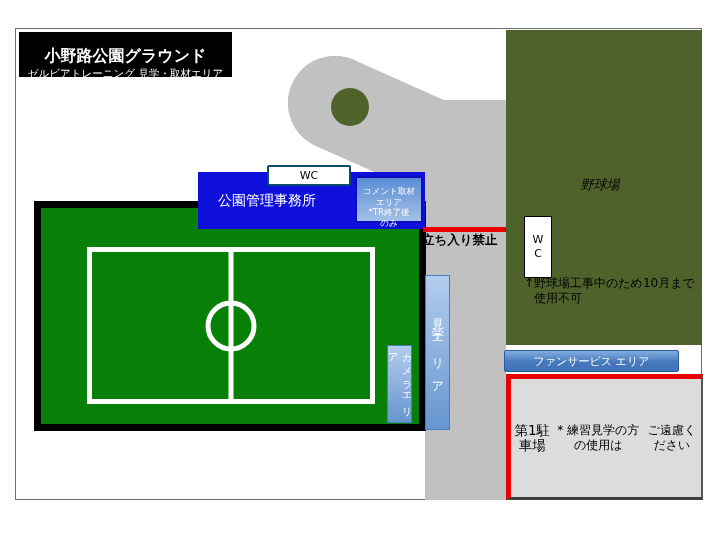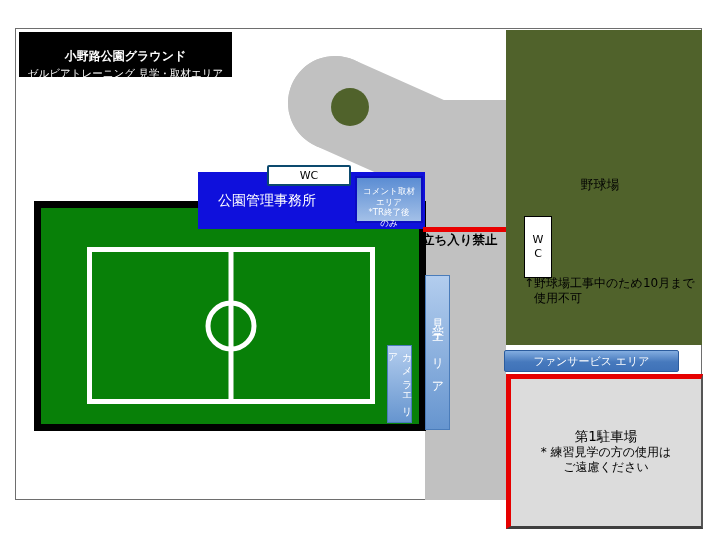--- a/index.html
+++ b/index.html
@@ -3,21 +3,21 @@
 <meta charset="utf-8">
 <style>
   html,body{margin:0;padding:0;background:#fff;}
   .canvas{position:relative;width:720px;height:540px;background:#ffffff;overflow:hidden;
           font-family:"DejaVu Sans","Liberation Sans",sans-serif;}
   .abs{position:absolute;}
   .frame{left:15px;top:28px;width:685px;height:470px;border:1.5px solid #6e6e6e;}
   .road-svg{left:0;top:0;}
   .olive-circle{left:331px;top:88px;width:38px;height:38px;border-radius:50%;background:#50622b;}
   .baseball{left:506px;top:30px;width:196px;height:315px;background:#50622b;}
-  .bb-label{left:540px;top:176px;width:120px;text-align:center;font-size:13px;color:#000;}
+  .bb-label{left:540px;top:176px;width:120px;text-align:center;font-size:13px;color:#000;font-style:italic;}
   .bb-wc{left:524px;top:216px;width:28px;height:62px;background:#fff;border:1.5px solid #000;
          display:flex;flex-direction:column;align-items:center;justify-content:center;
          font-size:11px;line-height:14px;color:#000;box-sizing:border-box;}
   .bb-notice{left:524px;top:276px;width:185px;font-size:12px;line-height:14.5px;color:#000;}
   .bb-notice .l2{padding-left:10px;}
   .red-line{left:423px;top:227px;width:83px;height:4.5px;background:#e90000;}
   .no-entry{left:422px;top:232px;width:86px;font-size:12.5px;font-weight:bold;color:#000;}
   .soccer-svg{left:34px;top:201px;}
   .office{left:198px;top:172px;width:227px;height:57px;background:#0f10dc;color:#fff;
           font-size:14px;display:flex;align-items:center;padding-left:20px;box-sizing:border-box;}
@@ -28,30 +28,30 @@
           background:linear-gradient(180deg,#5b8dd3,#a3c0e8);color:#fff;font-size:8.5px;
           line-height:10.5px;text-align:center;box-sizing:border-box;padding-top:8px;}
   .vbox{background:linear-gradient(180deg,#b3cdee,#6695cf);border:1px solid #4a7cba;
         color:#fff;display:flex;align-items:center;justify-content:center;
         writing-mode:vertical-rl;box-sizing:border-box;}
   .viewing{left:425px;top:275px;width:25px;height:155px;font-size:12px;letter-spacing:9px;}
   .camera{left:387px;top:345px;width:25px;height:78px;font-size:10px;letter-spacing:2px;}
   .fan{left:504px;top:350px;width:175px;height:22px;border:1.5px solid #2b5c9e;border-radius:2px;
        background:linear-gradient(180deg,#83ade0,#4679bd 55%,#3f72b8);color:#fff;font-size:11px;
        display:flex;align-items:center;justify-content:center;box-sizing:border-box;}
-  .parking{left:506px;top:374px;width:197px;height:155px;background:#dcdcdc;box-sizing:border-box;
+  .parking{left:506px;top:374px;width:197px;height:126px;background:#dcdcdc;box-sizing:border-box;
        border-top:5px solid #e60000;border-left:5px solid #e60000;
        border-right:2px solid #555;border-bottom:3px solid #3f3f3f;
-       display:flex;flex-direction:column;align-items:center;justify-content:center;
+       display:flex;flex-direction:row;align-items:center;justify-content:center;
        color:#000;text-align:center;line-height:15.5px;}
   .parking .l1{font-size:13.5px;}
   .parking .l2,.parking .l3{font-size:12px;}
   .title-box{left:19px;top:32px;width:213px;height:45px;background:#000;color:#fff;
        display:flex;flex-direction:column;align-items:center;justify-content:center;}
-  .title-box .t1{font-size:12px;font-weight:bold;line-height:20px;margin-top:16px;}
+  .title-box .t1{font-size:16px;font-weight:bold;line-height:20px;margin-top:16px;}
   .title-box .t2{font-size:10.5px;line-height:14px;}
 </style>
 </head>
 <body>
 
 <div class="canvas">
 
   <div class="abs frame"></div>
 
   <svg class="abs road-svg" width="720" height="540" viewBox="0 0 720 540">

